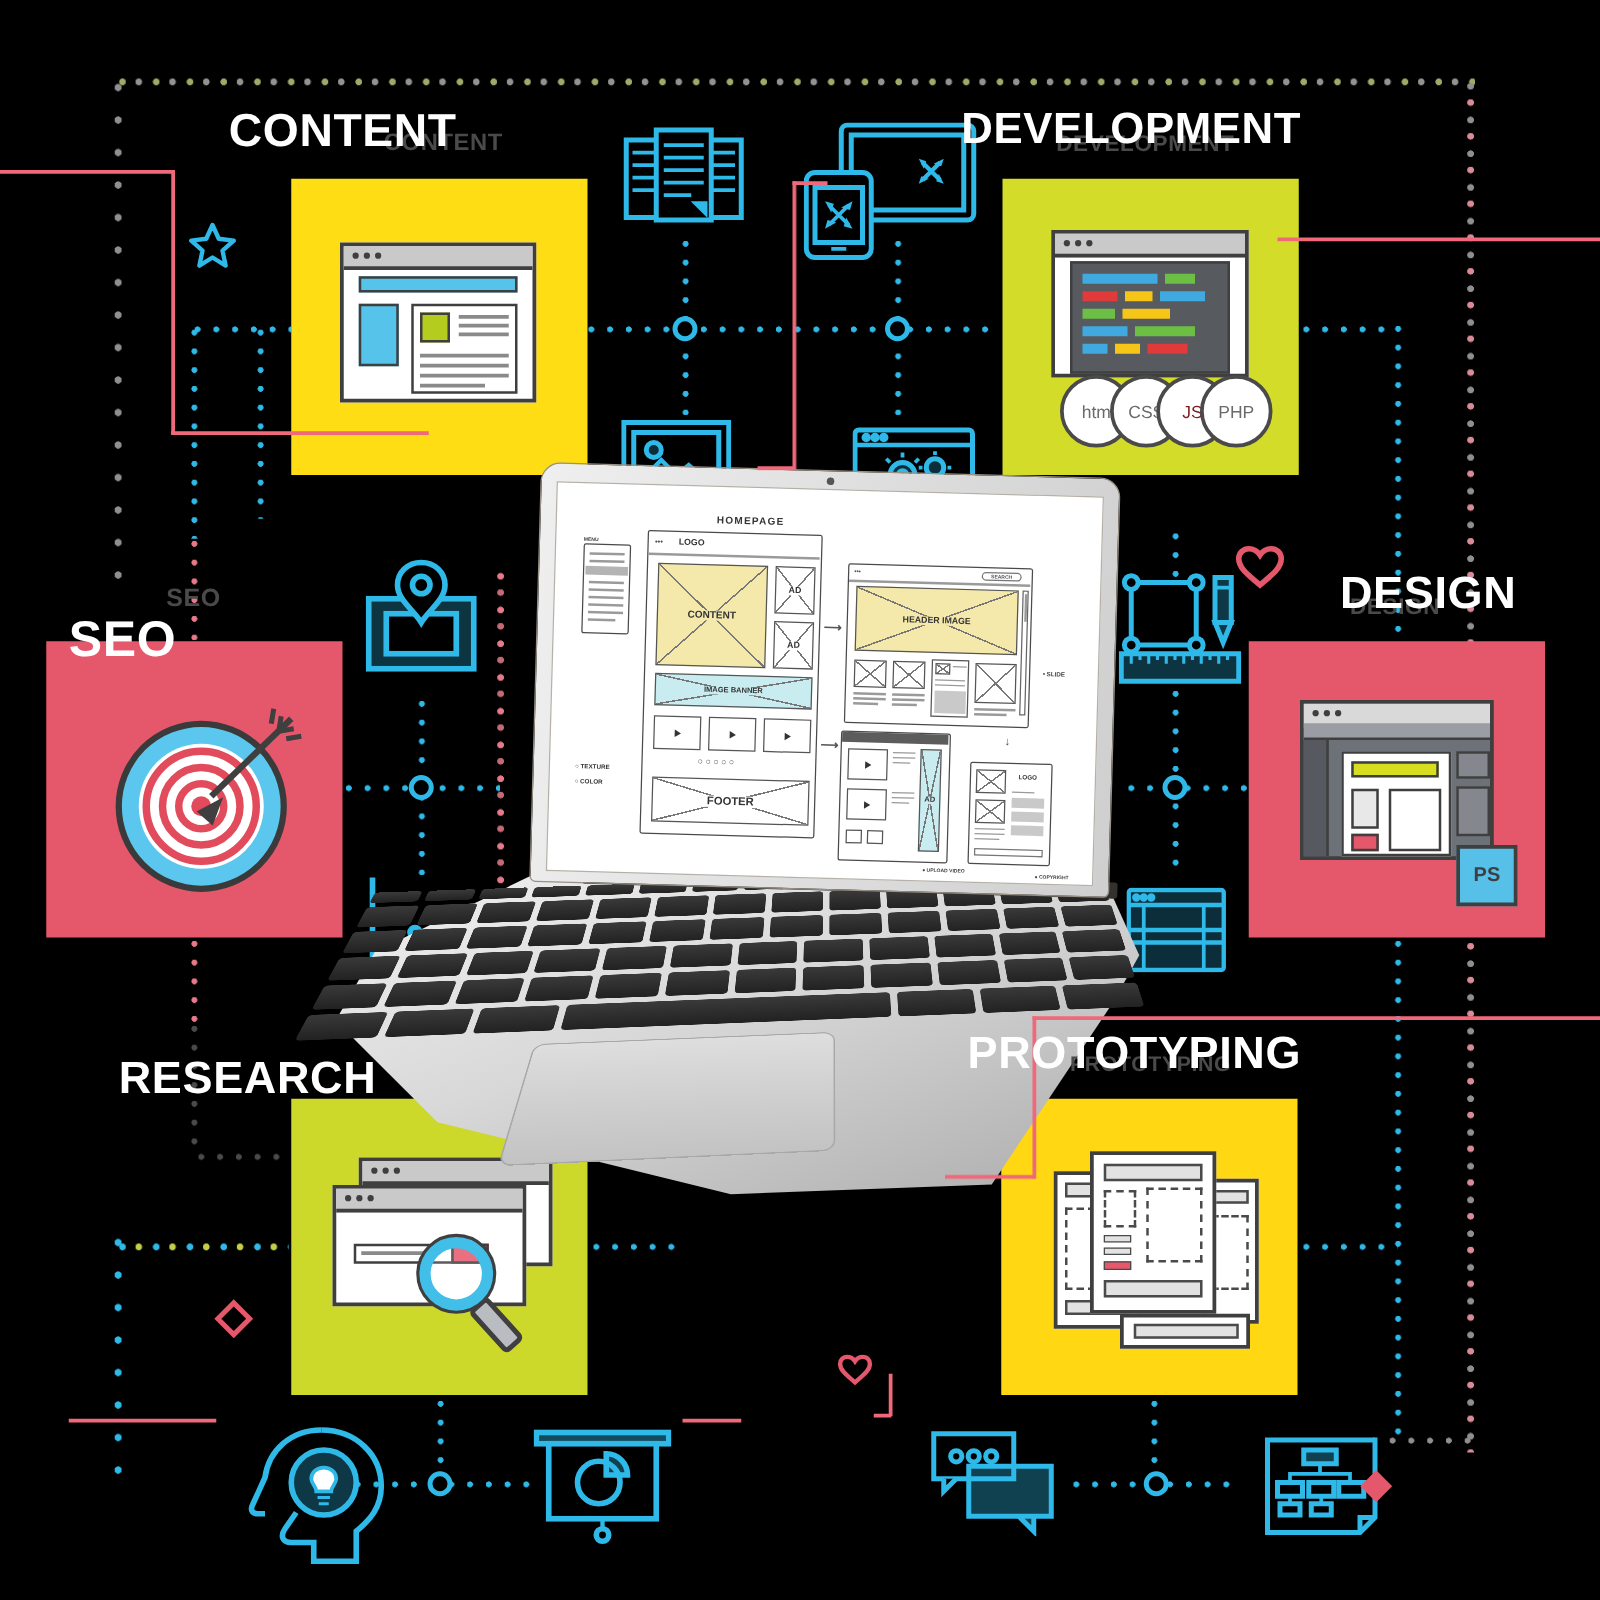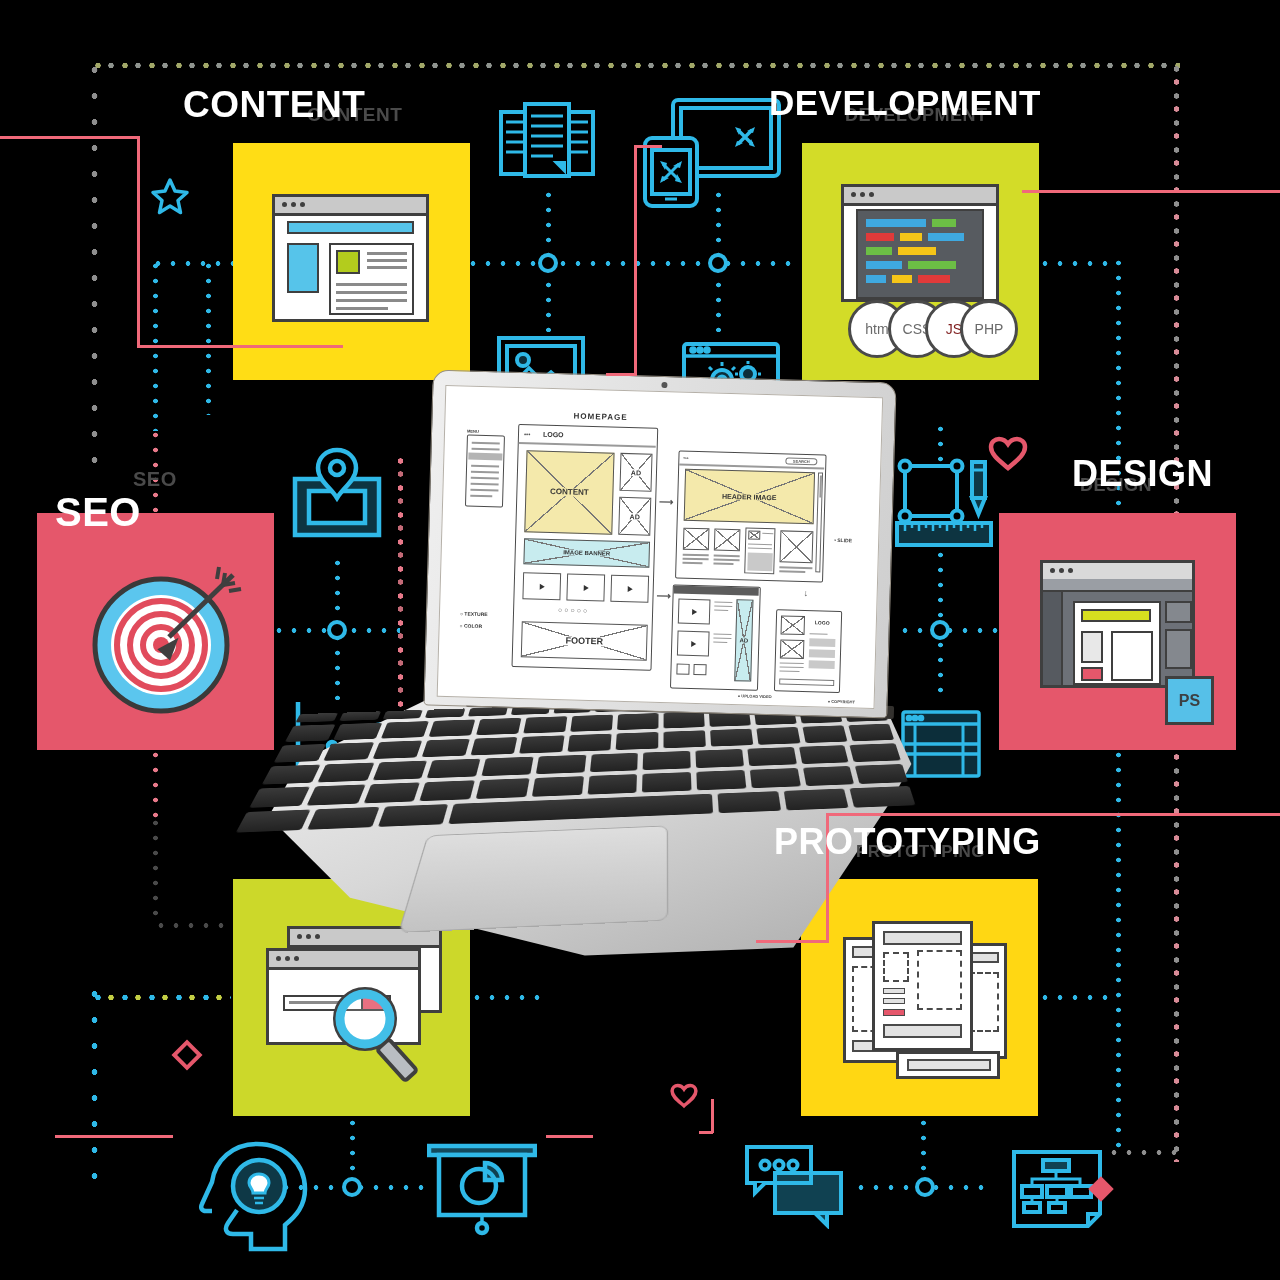--- a/index.html
+++ b/index.html
@@ -445,20 +445,23 @@
     <span class="echo" style="left:76px;top:22px;font-size:18px;">DEVELOPMENT</span>
   </div>
   <div class="lbl" style="left:55px;top:490px;font-size:40px;">
     <span>SEO</span>
     <span class="echo" style="left:78px;top:-22px;font-size:20px;">SEO</span>
   </div>
   <div class="lbl" style="left:1072px;top:453px;font-size:36px;">
     <span>DESIGN</span>
     <span class="echo" style="left:8px;top:22px;font-size:18px;">DESIGN</span>
   </div>
+  <div class="lbl" style="left:95px;top:841px;font-size:36px;">
+    <span>RESEARCH</span>
+  </div>
   <div class="lbl" style="left:774px;top:821px;font-size:36px;">
     <span>PROTOTYPING</span>
     <span class="echo" style="left:82px;top:21px;font-size:17px;">PROTOTYPING</span>
   </div>
 
   <div class="lap-base"></div>
   <div class="kb">
     <div class="kb-row fn">
         <div class="key"></div>
         <div class="key"></div>

